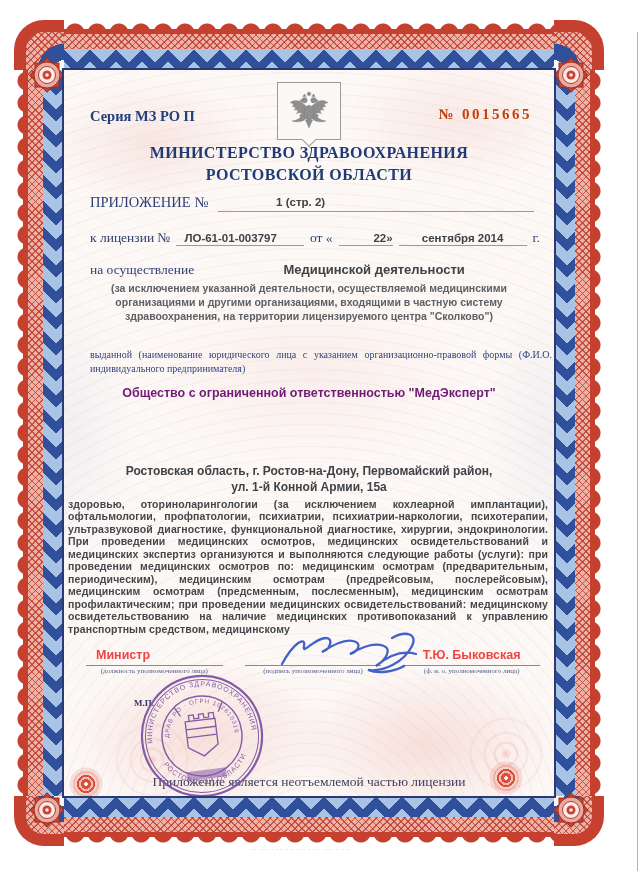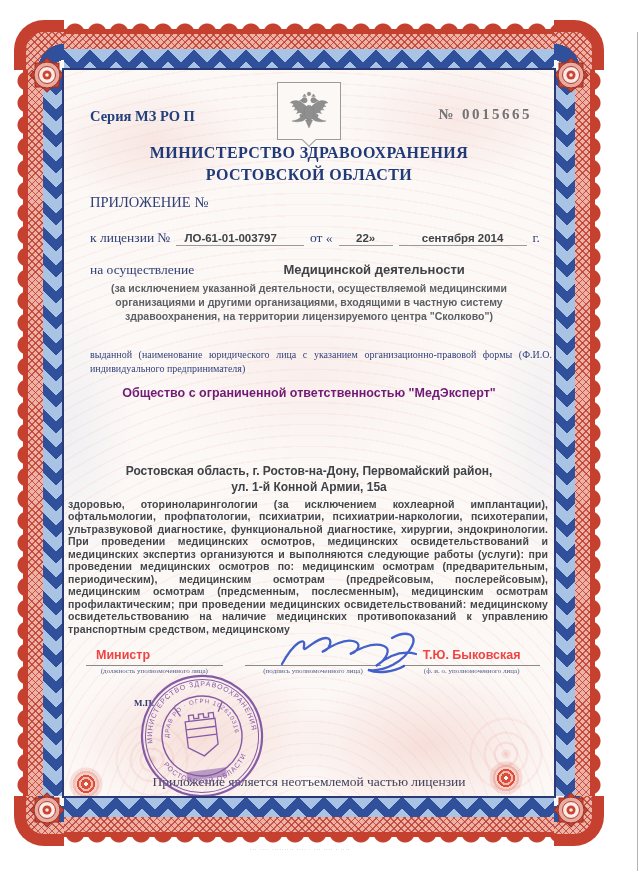--- a/index.html
+++ b/index.html
@@ -81,41 +81,41 @@
       radial-gradient(ellipse 90px 200px at 1% 50%,rgba(140,160,210,.10),transparent 70%),
       radial-gradient(ellipse 90px 200px at 99% 50%,rgba(140,160,210,.10),transparent 70%),
       repeating-radial-gradient(circle at 50% 108%,rgba(228,150,140,.09) 0 1.5px,transparent 1.5px 11px);}
   .content>*{position:absolute;}
 
   .serif{font-family:"Liberation Serif","DejaVu Serif",serif;}
   .navy{color:#2e3f75;}
   .val{font-weight:bold;color:#3f4247;}
 
   .series-label{left:26px;top:38px;font-size:14.5px;font-weight:bold;color:#23407c;}
-  .doc-number{right:22px;top:36px;font-size:15px;font-weight:bold;color:#737373;letter-spacing:2.5px;}
+  .doc-number{right:22px;top:36px;font-size:15px;font-weight:bold;color:#c2410c;letter-spacing:2.5px;}
 
   .emblem-box{left:50%;top:12px;transform:translateX(-50%);width:62px;height:56px;
       border:1px solid #9b9b9b;background:#fcf8f6;display:flex;align-items:center;justify-content:center;}
   .emblem-box::after{content:'';position:absolute;left:50%;bottom:-5.5px;width:9px;height:9px;
       transform:translateX(-50%) rotate(45deg);background:#fcf8f6;
       border-right:1px solid #9b9b9b;border-bottom:1px solid #9b9b9b;}
 
   .title-1{top:74px;left:0;width:100%;text-align:center;font-size:16px;font-weight:bold;
            color:#1f3a77;letter-spacing:.4px;}
   .title-2{top:96px;left:0;width:100%;text-align:center;font-size:16px;font-weight:bold;
            color:#1f3a77;letter-spacing:.4px;}
 
   .appendix-row{top:124px;left:26px;right:20px;display:flex;align-items:flex-start;gap:10px;font-size:14.5px;}
   .u-line{flex:1;border-bottom:1px solid #9a9a9a;padding:0 0 1px 58px;}
   .u-line .val{font-size:11.5px;display:inline-block;transform:translateY(-1px);}
 
   .license-row{top:160px;left:26px;right:14px;display:flex;align-items:flex-end;gap:6px;font-size:13.5px;}
   .seg{border-bottom:1px solid #9a9a9a;text-align:center;padding-bottom:1px;font-size:11.5px;}
   .seg-num{flex:1.5;text-align:left;padding-left:8px;}
-  .seg-day{width:54px;} .seg-month{width:128px;}
+  .seg-day{width:54px;text-align:right;} .seg-month{width:128px;}
 
   .activity-row{top:192px;left:26px;right:8px;display:flex;align-items:flex-start;gap:8px;font-size:13.5px;}
   .activity-row .val{flex:1;text-align:center;font-size:13px;}
 
   .note-para{top:212px;left:12px;right:12px;text-align:center;font-size:10.5px;font-weight:bold;
              color:#5d6065;line-height:1.32;}
 
   .issued-block{top:278px;left:26px;width:462px;font-size:10px;color:#33437c;line-height:1.38;text-align:justify;}
   .organization{top:316px;left:0;width:100%;text-align:center;font-size:12.5px;font-weight:bold;color:#701a75;}
 
@@ -231,20 +231,21 @@
         </svg>
       </div>
 
       <div class="doc-number serif">№ 0015665</div>
 
       <div class="title-1 serif">МИНИСТЕРСТВО ЗДРАВООХРАНЕНИЯ</div>
       <div class="title-2 serif">РОСТОВСКОЙ ОБЛАСТИ</div>
 
       <div class="appendix-row">
         <span class="serif navy">ПРИЛОЖЕНИЕ №</span>
+        <span class="u-line"><span class="val">1 (стр. 2)</span></span>
       </div>
 
       <div class="license-row">
         <span class="serif navy">к лицензии №</span>
         <span class="seg seg-num val">ЛО-61-01-003797</span>
         <span class="serif navy">от «</span>
         <span class="seg seg-day val">22»</span>
         <span class="seg seg-month val">сентября 2014</span>
         <span class="serif navy">г.</span>
       </div>

